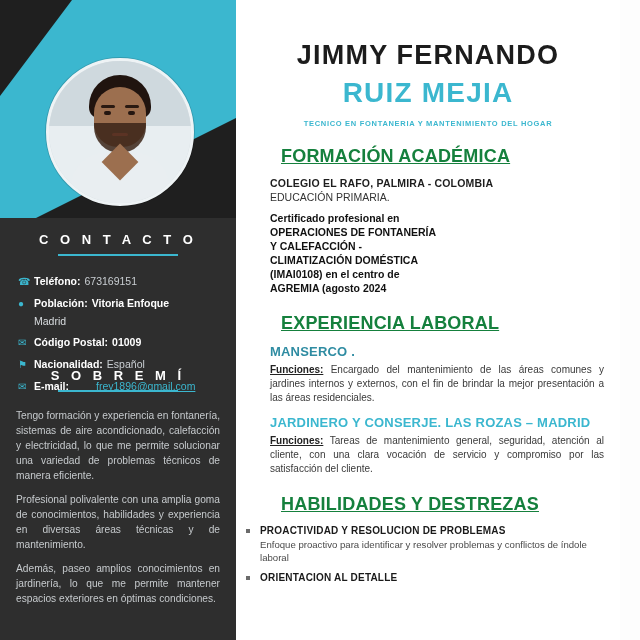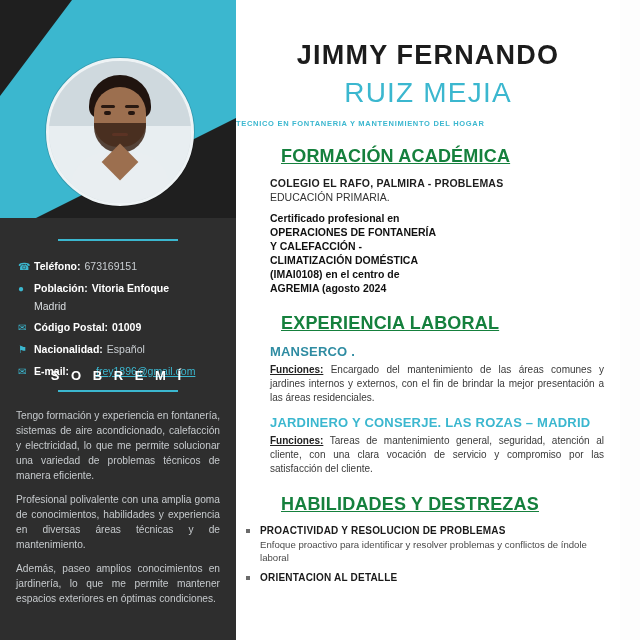--- a/index.html
+++ b/index.html
@@ -140,27 +140,27 @@
     text-align:center;
     font-size:27px;
     font-weight:800;
     letter-spacing:1.2px;
     color:#1c1c1c;
   }
   .name2{
     margin:6px 0 0 0;
     text-align:center;
     font-size:28px;
-    font-weight:400;
+    font-weight:700;
     letter-spacing:1.2px;
     color:#3bb7cf;
   }
   .role{
     margin:10px 0 0 0;
-    text-align:left;
+    text-align:center;
     font-size:7.5px;
     font-weight:700;
     letter-spacing:.7px;
     color:#3bb7cf;
   }
   .rsec{
     margin:18px 0 0 10px;
     font-size:18px;
     font-weight:700;
     color:#15803d;
@@ -218,20 +218,21 @@
       <div class="photo-beard"></div>
       <div class="photo-brow l"></div>
       <div class="photo-brow r"></div>
       <div class="photo-eye l"></div>
       <div class="photo-eye r"></div>
       <div class="photo-mouth"></div>
       <div class="photo-collar"></div>
     </div>
 
     <div class="contact-block">
+      <p class="sec-title">C O N T A C T O</p>
       <div class="sec-underline"></div>
       <ul class="contact-list">
         <li>
           <span class="ci">☎</span>
           <span><span class="c-label">Teléfono:</span><span class="c-value">673169151</span></span>
         </li>
         <li>
           <span class="ci">●</span>
           <span><span class="c-label">Población:</span><span class="c-value bold">Vitoria Enfoque</span></span>
         </li>
@@ -262,21 +263,21 @@
     </div>
   </div>
 
   <div class="right">
     <h1 class="name1">JIMMY FERNANDO</h1>
     <h1 class="name2">RUIZ MEJIA</h1>
     <p class="role">TECNICO EN FONTANERIA Y MANTENIMIENTO DEL HOGAR</p>
 
     <div class="rsec">FORMACIÓN ACADÉMICA</div>
     <div class="block">
-      <p class="edu-head">COLEGIO EL RAFO, PALMIRA - PROBLEMAS</p>
+      <p class="edu-head">COLEGIO EL RAFO, PALMIRA - COLOMBIA</p>
       <p class="edu-sub">EDUCACIÓN PRIMARIA.</p>
       <p class="edu-cert">Certificado profesional en OPERACIONES DE FONTANERÍA Y CALEFACCIÓN - CLIMATIZACIÓN DOMÉSTICA (IMAI0108) en el centro de AGREMIA (agosto 2024</p>
     </div>
 
     <div class="rsec">EXPERIENCIA LABORAL</div>
     <div class="block">
       <p class="job-title">MANSERCO .</p>
       <p class="func"><u>Funciones:</u><span> Encargado del mantenimiento de las áreas comunes y jardines internos y externos, con el fin de brindar la mejor presentación a las áreas residenciales.</span></p>
       <p class="job-title cyan">JARDINERO Y CONSERJE. LAS ROZAS – MADRID</p>
       <p class="func"><u>Funciones:</u><span> Tareas de mantenimiento general, seguridad, atención al cliente, con una clara vocación de servicio y compromiso por las satisfacción del cliente.</span></p>

